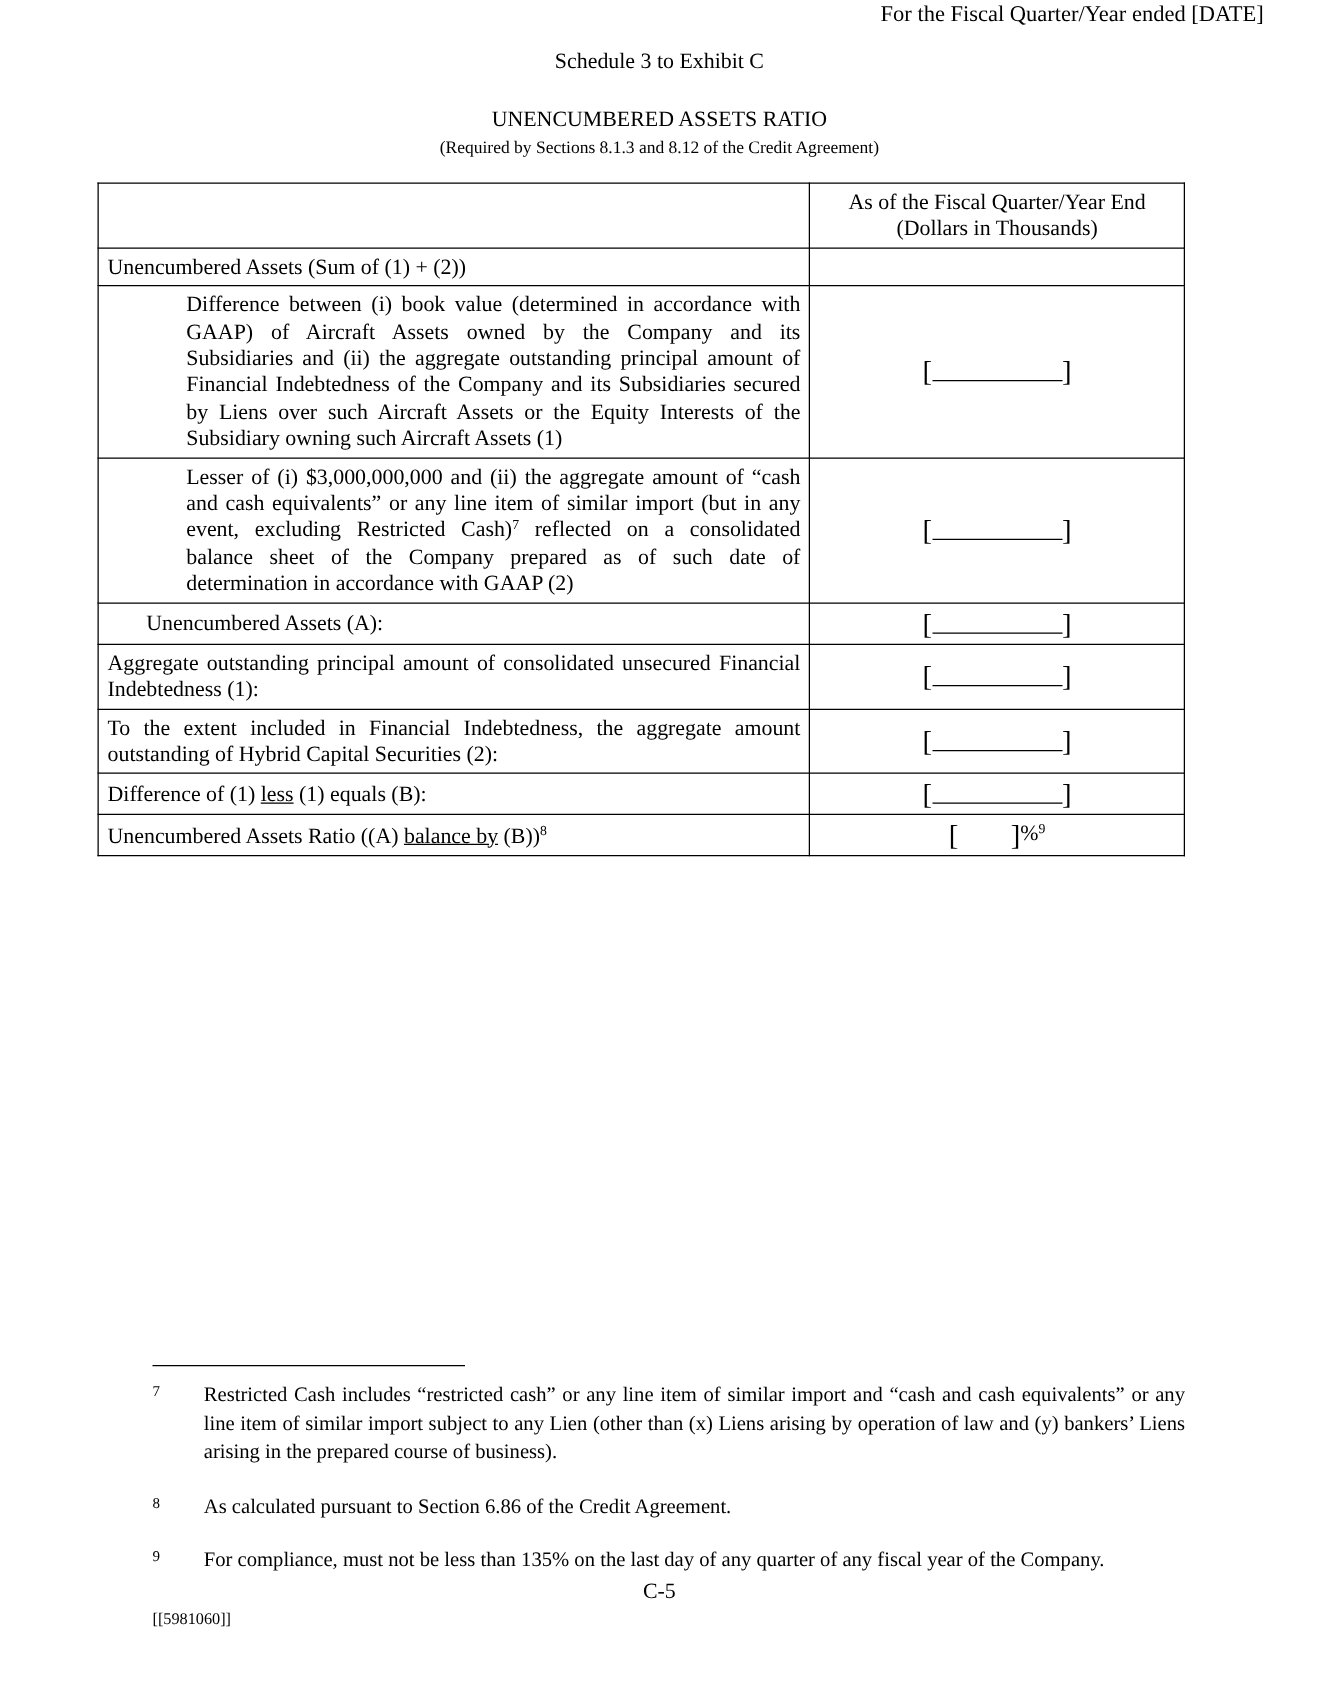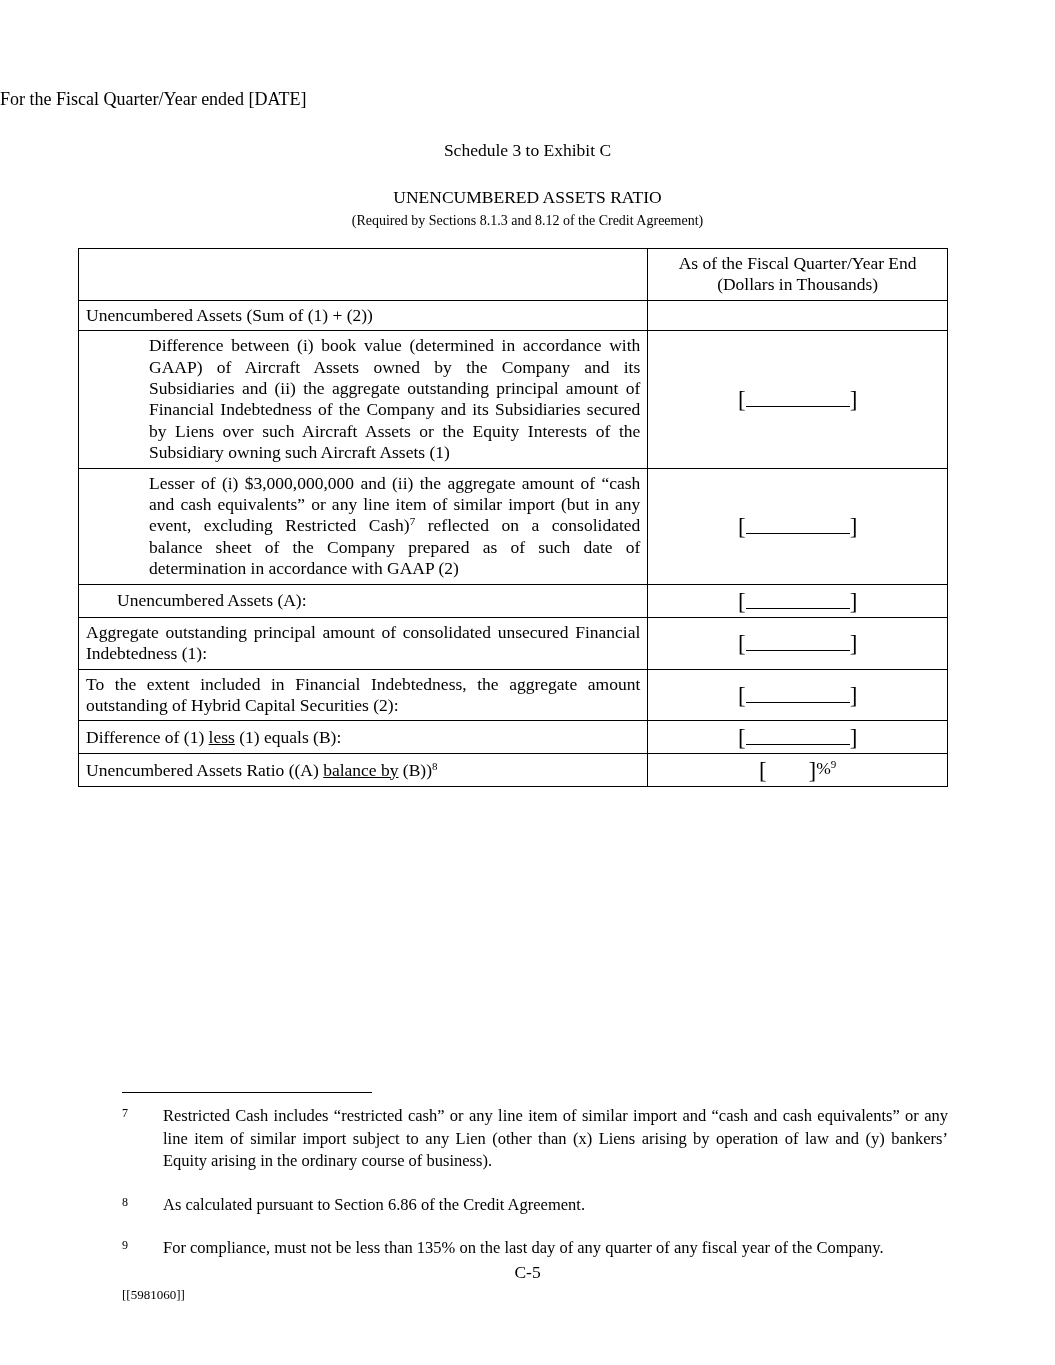--- a/index.html
+++ b/index.html
@@ -7,27 +7,27 @@
   .page {
     position:relative;
     width:1055px; height:1365px;
     background:#ffffff;
     margin:0 auto;
     font-family:"Liberation Serif", serif;
     color:#000;
     overflow:hidden;
   }
   .hdr-right {
-    margin-top:88px;
-    padding-right:28px;
+    padding-right:44px;
+    text-align:right;
     font-size:18px;
     line-height:22px;
   }
   .schedule-line {
-    margin-top:30px;
+    margin-top:16px;
     text-align:center;
     font-size:17.5px;
   }
   .title-block { margin-top:24px; text-align:center; }
   .doc-title   { font-size:17.5px; line-height:24px; }
   .doc-subtitle{ font-size:14px; line-height:24px; }
 
   table.main {
     margin:15px 0 0 78px;
     width:870px;
@@ -171,21 +171,21 @@
       </td>
     </tr>
   </tbody>
     </table>
 
   <div class="footnotes">
     <div class="fn-rule"></div>
 
     <div class="fn">
       <div class="fn-marker">7</div>
-      <div class="fn-text fn-just">Restricted Cash includes “restricted cash” or any line item of similar import and “cash and cash equivalents” or any line item of similar import subject to any Lien (other than (x) Liens arising by operation of law and (y) bankers’ Equity arising in the ordinary course of business).</div>
+      <div class="fn-text fn-just">Restricted Cash includes “restricted cash” or any line item of similar import and “cash and cash equivalents” or any line item of similar import subject to any Lien (other than (x) Liens arising by operation of law and (y) bankers’ Liens arising in the prepared course of business).</div>
     </div>
 
     <div class="fn fn-sp1">
       <div class="fn-marker">8</div>
       <div class="fn-text">As calculated pursuant to Section 6.86 of the Credit Agreement.</div>
     </div>
 
     <div class="fn fn-sp2">
       <div class="fn-marker">9</div>
       <div class="fn-text">For compliance, must not be less than 135% on the last day of any quarter of any fiscal year of the Company.</div>

